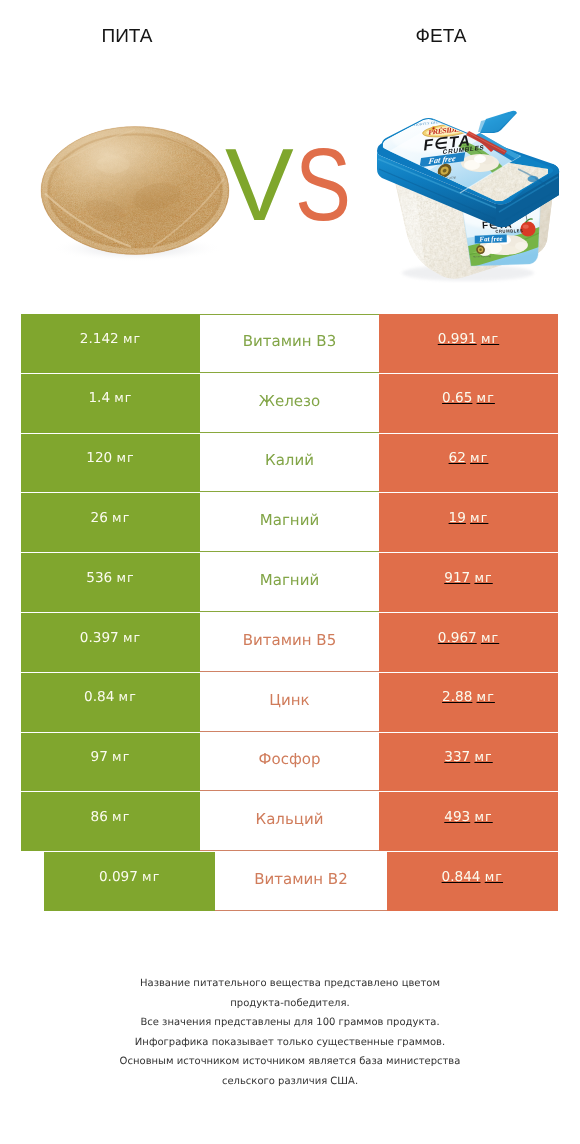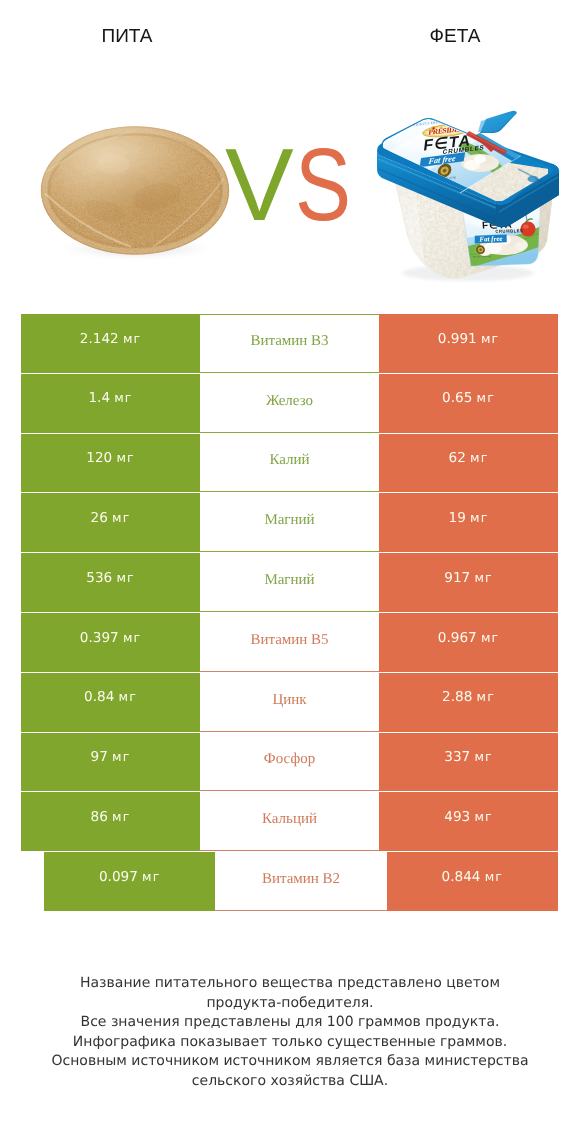--- a/index.html
+++ b/index.html
@@ -14,54 +14,54 @@
   .page{position:relative;width:580px;height:1144px;background:#fff;overflow:hidden;}
 
   
   .prod-title{
     position:absolute;top:24px;
     font-size:19px;color:#151515;
     font-weight:400;text-align:center;line-height:26px;
     font-family:"Liberation Sans",sans-serif;
   }
   #title-left{left:27px;width:200px;}
-  #title-right{left:355px;width:200px;}
+  #title-right{left:341px;width:200px;}
 
   
   #pita-wrap{position:absolute;left:34px;top:120px;width:204px;height:148px;}
   #feta-wrap{position:absolute;left:368px;top:105px;width:200px;height:185px;}
 
   .vs{position:absolute;top:140px;left:0;width:580px;height:90px;
       font-size:103px;line-height:90px;font-weight:400;
       font-family:"Liberation Sans",sans-serif;}
   .vs span{position:absolute;top:0;display:block;line-height:90px;}
   .vs .v{color:#7FA62C;left:225px;}
   .vs .s{color:#E06E4A;left:295px;transform:scaleX(0.815);transform-origin:left center;}
 
   
   .table{position:absolute;left:21px;top:314px;width:537px;}
   .row{position:relative;height:58.8px;display:flex;margin-bottom:1px;align-items:center;}
   .row:last-child{margin-bottom:0;padding-left:23px;}
   .cell{height:100%;box-sizing:border-box;display:flex;align-items:center;justify-content:center;}
   .cell-left .val,.cell-right .val{position:relative;top:-4px;}
   .cell-left{width:179px;background:#80A62E;}
-  .cell-mid{width:179px;background:#fff;border-bottom:1px solid #89A83D;font-family:Liberation Serif, serif;}
-  .cell-right{width:179px;background:#E06E4A;}
+  .cell-mid{width:179px;background:#fff;border-bottom:1px solid #89A83D;}
+  .cell-right{width:179px;background:#E06E4A;text-decoration:underline;}
   .row.w-right .cell-mid{border-bottom-color:#D08366;}
   .row:first-child .cell-mid{border-top:1px solid #89A83D;}
   .row:last-child .cell-mid{border-bottom:1px solid #D08366;}
 
   .val{color:#fbfbef;font-size:13.6px;white-space:nowrap;line-height:1;}
   .val .u{font-size:12.6px;letter-spacing:1.1px;margin-left:4.2px;}
   .nut{font-size:15px;white-space:nowrap;color:#82A547;letter-spacing:0;line-height:1;position:relative;top:-1.5px;}
   .row.w-right .nut{color:#D07C5B;}
 
   
   .footer{position:absolute;left:0;top:974px;width:580px;text-align:center;
-    color:#333333;font-size:14px;line-height:19.6px;
+    color:#333333;font-size:10px;line-height:19.6px;
     font-family:"DejaVu Sans",sans-serif;}
   .footer div{white-space:nowrap;}
 </style>
 </head>
 <body>
 
 <div class="page">
 
   <div class="prod-title" id="title-left">ПИТА</div>
   <div class="prod-title" id="title-right">ФЕТА</div>
@@ -429,16 +429,16 @@
         </div>
   </div>
   </div>
 
   <div class="footer">
     <div>Название питательного вещества представлено цветом</div>
     <div>продукта-победителя.</div>
     <div>Все значения представлены для 100 граммов продукта.</div>
     <div>Инфографика показывает только существенные граммов.</div>
     <div>Основным источником источником является база министерства</div>
-    <div>сельского хозяйства США.</div>
+    <div>сельского различия США.</div>
   </div>
 
 </div>
 
 </body></html>

